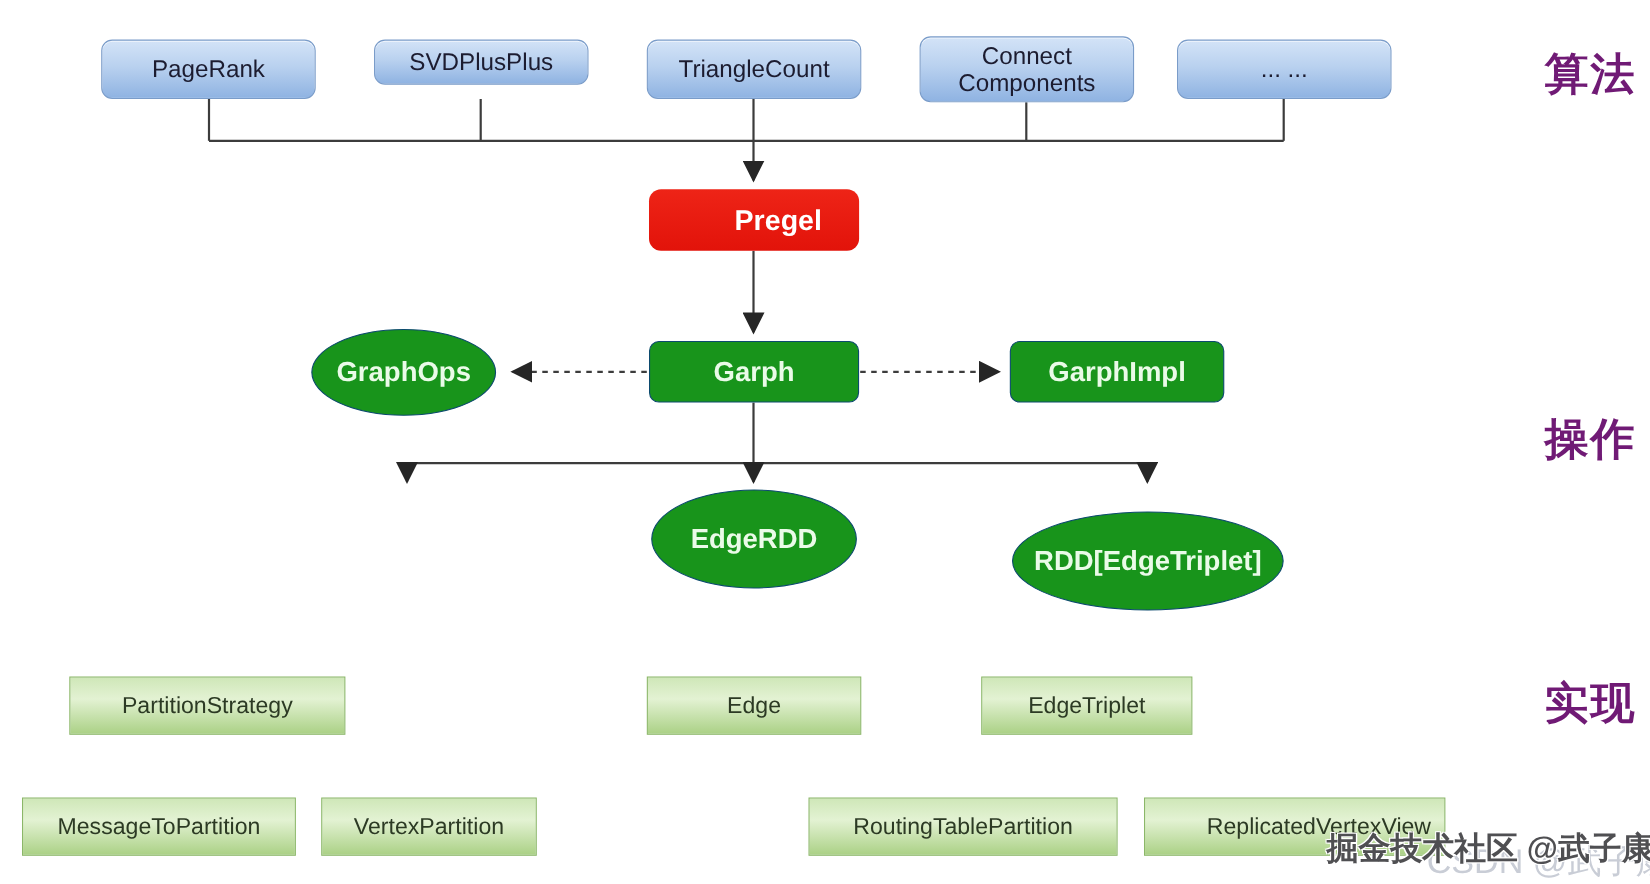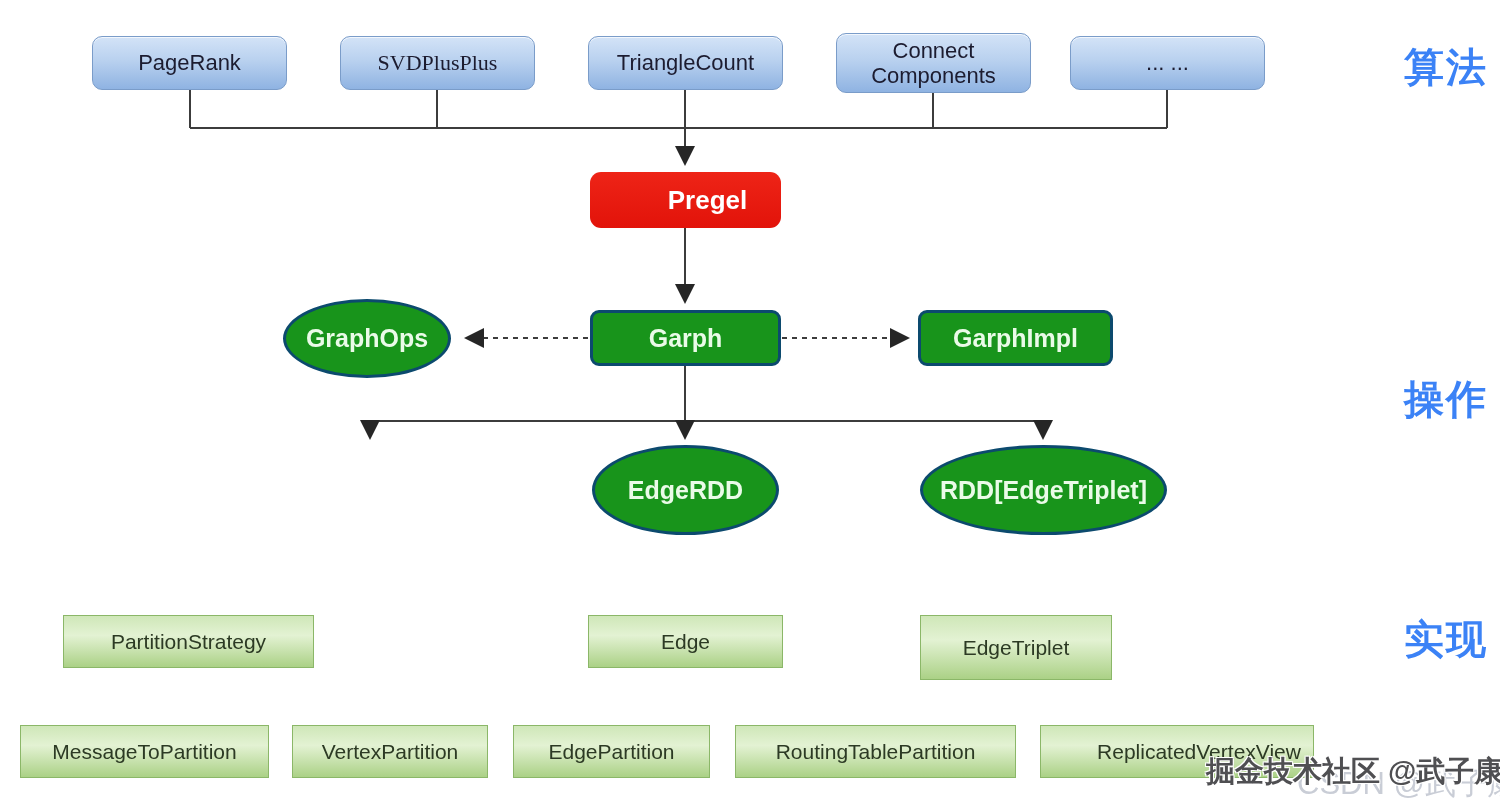--- a/index.html
+++ b/index.html
@@ -32,39 +32,39 @@
   .red{
     background:linear-gradient(180deg,#ee2417 0%,#e2130a 100%);
     border-radius:11px;
     color:#ffffff;
     font-size:26px;
     font-weight:bold;
   }
   
   .green{
     background:#18941b;
-    border:3px solid #0c4a6e;
+    border:1px solid #0c4a6e;
     color:#eafbe8;
     font-size:25px;
     font-weight:bold;
   }
   .green.rect{border-radius:9px;}
   .green.ellipse{border-radius:50%;}
   
   .lgreen{
     background:linear-gradient(180deg,#cfe7b8 0%,#e3f2d3 38%,#abd186 100%);
     border:1px solid #8bb768;
     color:#2c3a24;
     font-size:21px;
   }
   .section-label{
     position:absolute;
     font-size:40px;
     font-weight:bold;
-    color:#3b82f6;
+    color:#701a75;
     z-index:2;
     letter-spacing:2px;
   }
   .wm-back{
     position:absolute;
     color:#c9cdd6;
     font-size:31px;
     z-index:3;
     white-space:nowrap;
   }
@@ -110,41 +110,40 @@
 
       <path d="M685,366 V421"></path>
       <path d="M370,421 H1043"></path>
       <path d="M370,421 V438" marker-end="url(#arr)"></path>
       <path d="M685,421 V438" marker-end="url(#arr)"></path>
       <path d="M1043,421 V438" marker-end="url(#arr)"></path>
     </g>
   </svg>
 
   <div class="node blue" style="left:92px;top:36px;width:195px;height:54px;">PageRank</div>
-  <div class="node blue" style="left:340px;top:36px;width:195px;height:54px;font-family:Liberation Serif, serif;">SVDPlusPlus</div>
+  <div class="node blue" style="left:340px;top:36px;width:195px;height:41px;">SVDPlusPlus</div>
   <div class="node blue" style="left:588px;top:36px;width:195px;height:54px;">TriangleCount</div>
   <div class="node blue" style="left:836px;top:33px;width:195px;height:60px;padding:2px 18px;">Connect Components</div>
   <div class="node blue" style="left:1070px;top:36px;width:195px;height:54px;">... ...</div>
 
   <div class="node red" style="left:590px;top:172px;width:191px;height:56px;padding-left:44px;">Pregel</div>
 
   <div class="node green ellipse" style="left:283px;top:299px;width:168px;height:79px;">GraphOps</div>
   <div class="node green rect" style="left:590px;top:310px;width:191px;height:56px;">Garph</div>
   <div class="node green rect" style="left:918px;top:310px;width:195px;height:56px;">GarphImpl</div>
 
   <div class="node green ellipse" style="left:592px;top:445px;width:187px;height:90px;">EdgeRDD</div>
-  <div class="node green ellipse" style="left:920px;top:445px;width:247px;height:90px;">RDD[EdgeTriplet]</div>
+  <div class="node green ellipse" style="left:920px;top:465px;width:247px;height:90px;">RDD[EdgeTriplet]</div>
 
   <div class="node lgreen" style="left:63px;top:615px;width:251px;height:53px;">PartitionStrategy</div>
   <div class="node lgreen" style="left:588px;top:615px;width:195px;height:53px;">Edge</div>
-  <div class="node lgreen" style="left:920px;top:615px;width:192px;height:65px;">EdgeTriplet</div>
+  <div class="node lgreen" style="left:892px;top:615px;width:192px;height:53px;">EdgeTriplet</div>
 
   <div class="node lgreen" style="left:20px;top:725px;width:249px;height:53px;">MessageToPartition</div>
   <div class="node lgreen" style="left:292px;top:725px;width:196px;height:53px;text-align:right;">VertexPartition</div>
-  <div class="node lgreen" style="left:513px;top:725px;width:197px;height:53px;">EdgePartition</div>
   <div class="node lgreen" style="left:735px;top:725px;width:281px;height:53px;">RoutingTablePartition</div>
   <div class="node lgreen" style="left:1040px;top:725px;width:274px;height:53px;padding-left:44px;">ReplicatedVertexView</div>
 
   <div class="section-label" style="left:1404px;top:40px;">算法</div>
   <div class="section-label" style="left:1404px;top:372px;">操作</div>
   <div class="section-label" style="left:1404px;top:612px;">实现</div>
 
   <div class="wm-back" style="left:1297px;top:763px;">CSDN @武子康</div>
   <div class="wm-front" style="left:1206px;top:752px;">掘金技术社区 @武子康</div>
 

